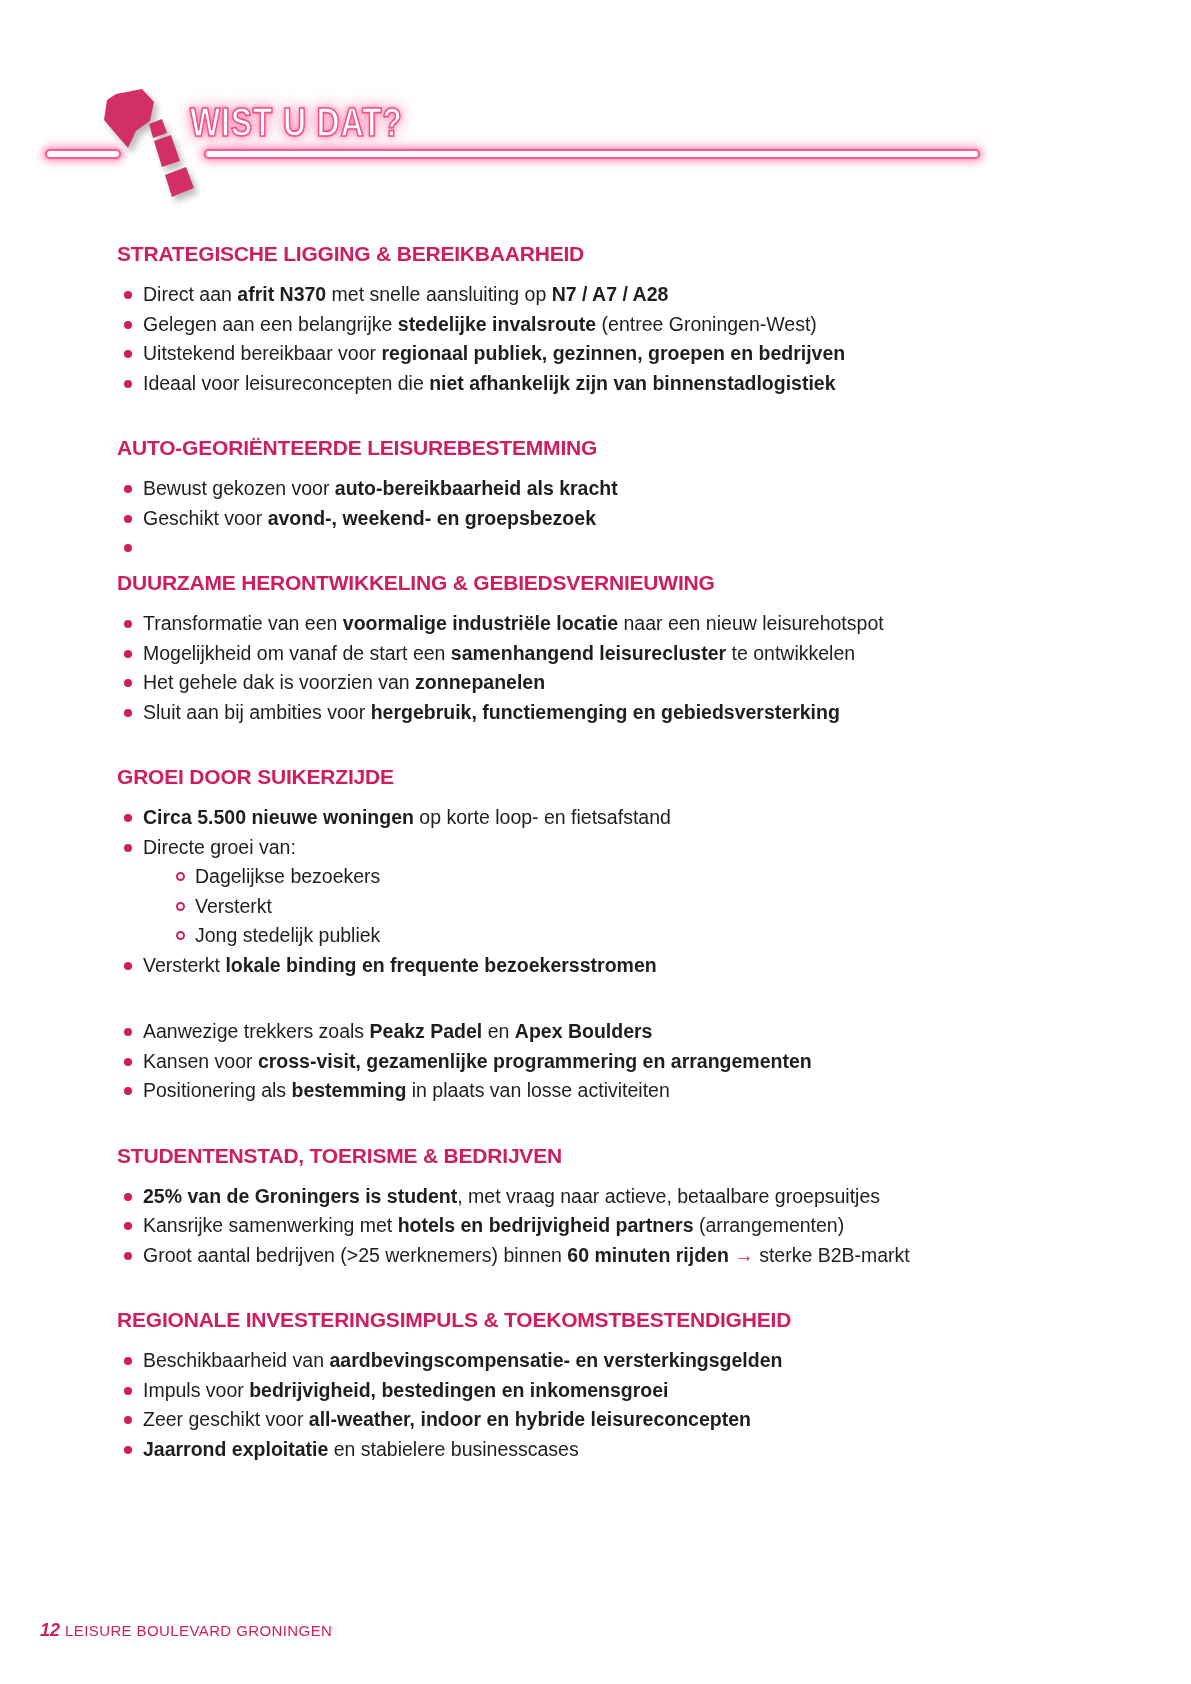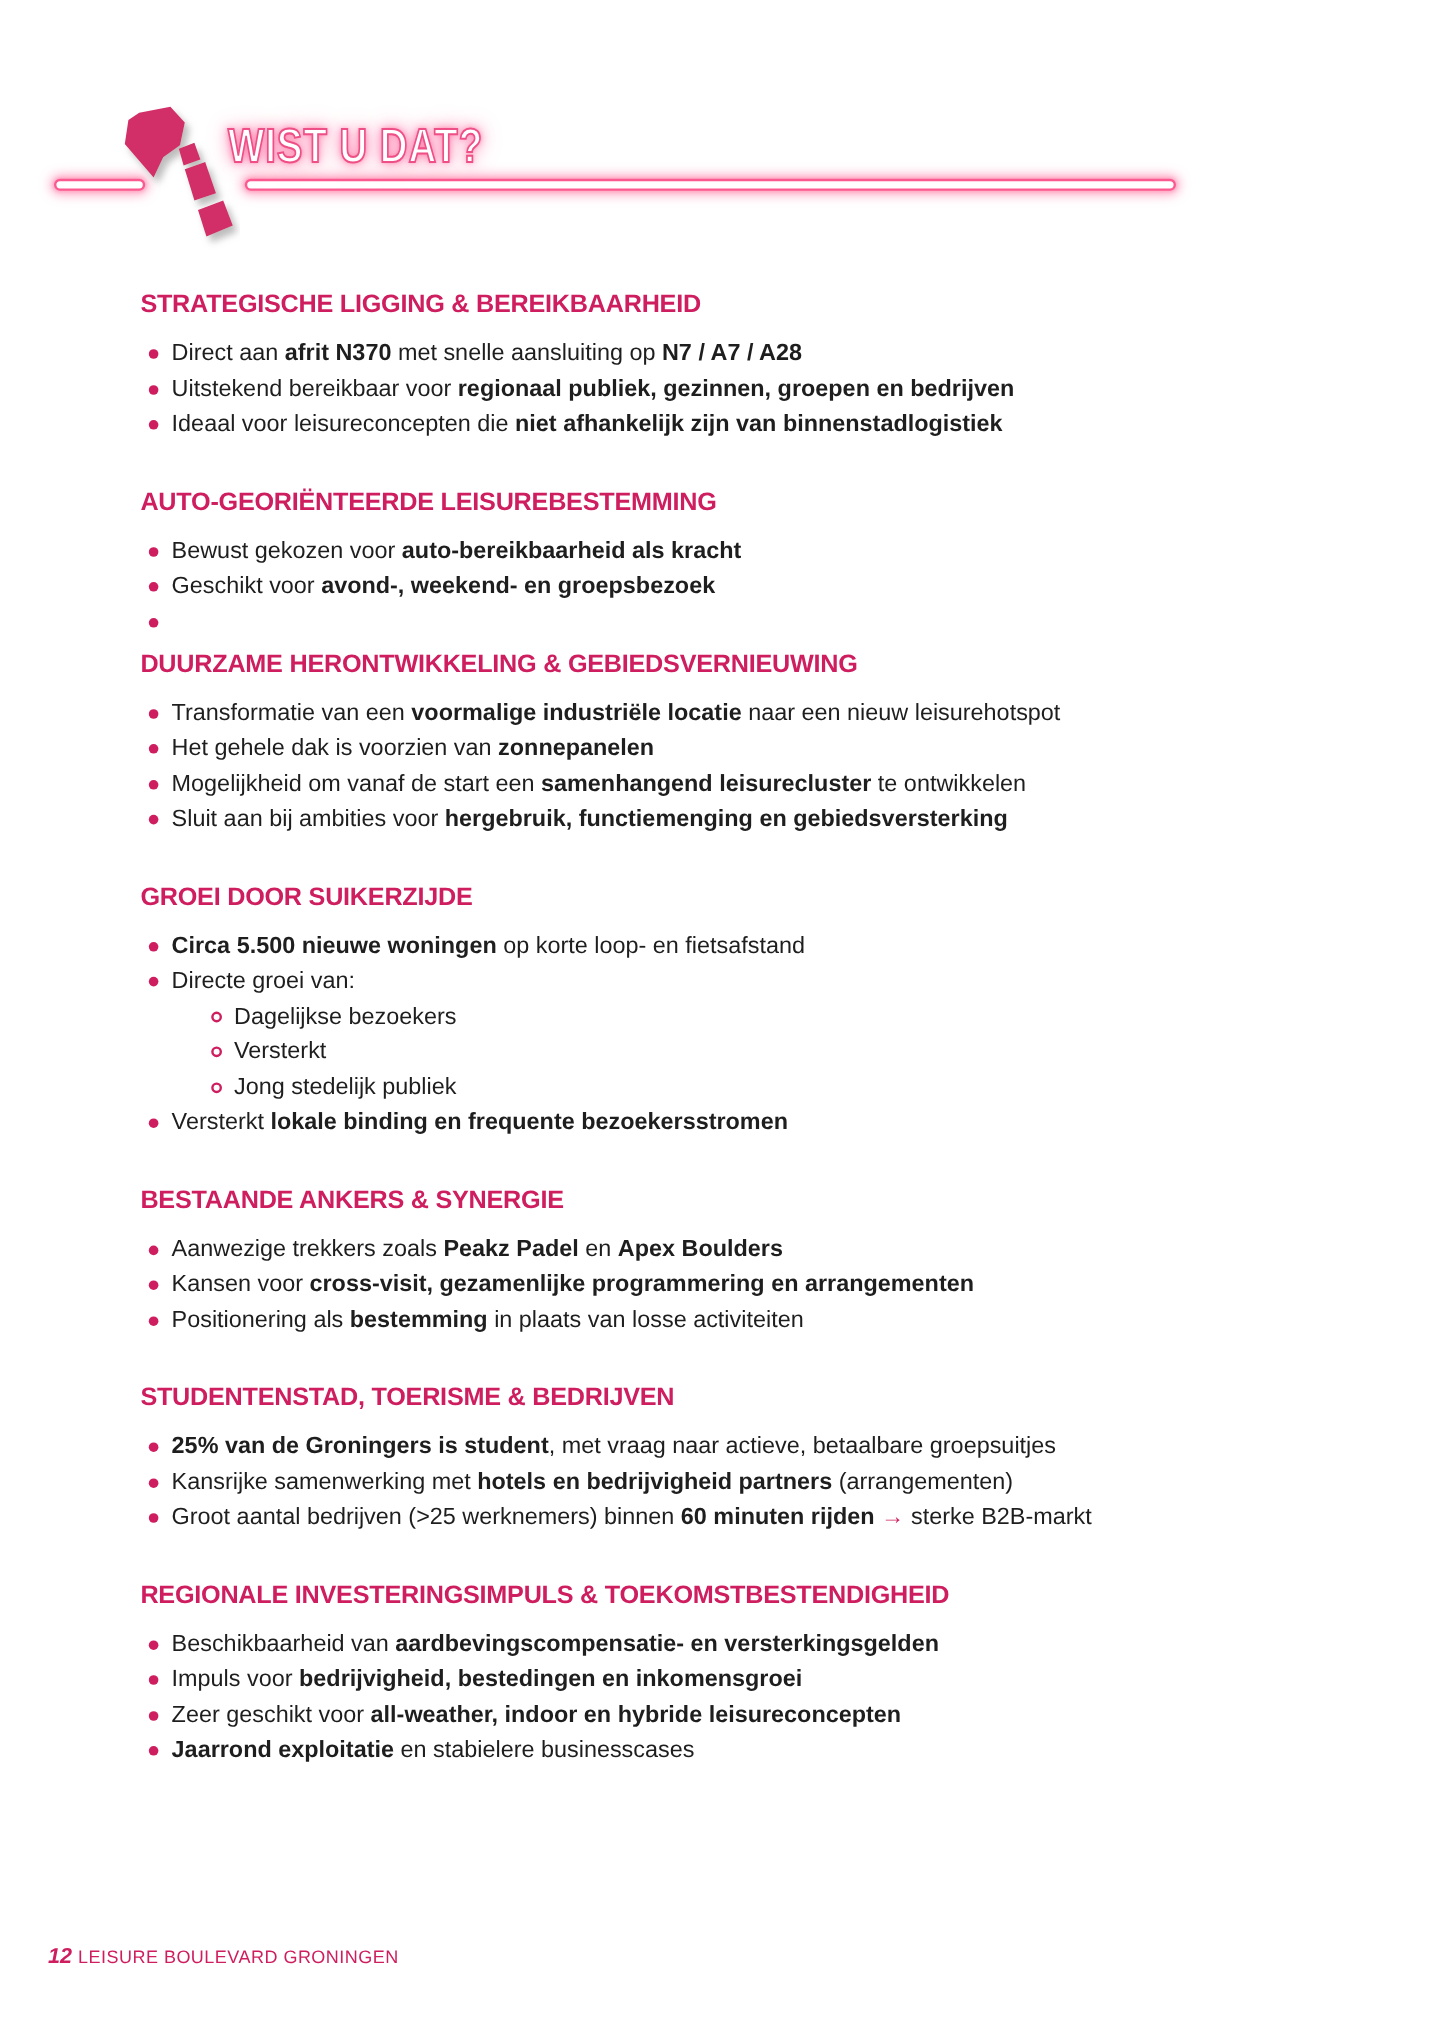--- a/index.html
+++ b/index.html
@@ -133,58 +133,58 @@
     </svg>
 
     <h1 class="neon-title">WIST U DAT?</h1>
   </div>
 
   <main class="content" id="sections">
       <section>
         <h2>STRATEGISCHE LIGGING &amp; BEREIKBAARHEID</h2>
         <ul>
           <li class="item"><span class="dot"></span><span>Direct aan <b>afrit N370</b> met snelle aansluiting op <b>N7 / A7 / A28</b></span></li>
+          <li class="item"><span class="dot"></span><span>Gelegen aan een belangrijke <b>stedelijke invalsroute</b> (entree Groningen-West)</span></li>
           <li class="item"><span class="dot"></span><span>Uitstekend bereikbaar voor <b>regionaal publiek, gezinnen, groepen en bedrijven</b></span></li>
           <li class="item"><span class="dot"></span><span>Ideaal voor leisureconcepten die <b>niet afhankelijk zijn van binnenstadlogistiek</b></span></li>
         </ul>
       </section>
       <section>
         <h2>AUTO-GEORIËNTEERDE LEISUREBESTEMMING</h2>
         <ul>
           <li class="item"><span class="dot"></span><span>Bewust gekozen voor <b>auto-bereikbaarheid als kracht</b></span></li>
           <li class="item"><span class="dot"></span><span>Geschikt voor <b>avond-, weekend- en groepsbezoek</b></span></li>
           <li class="item"><span class="dot"></span></li>
         </ul>
       </section>
       <section>
         <h2>DUURZAME HERONTWIKKELING &amp; GEBIEDSVERNIEUWING</h2>
         <ul>
           <li class="item"><span class="dot"></span><span>Transformatie van een <b>voormalige industriële locatie</b> naar een nieuw leisurehotspot</span></li>
+          <li class="item"><span class="dot"></span><span>Mogelijkheid om vanaf de start een <b>samenhangend leisurecluster</b> te ontwikkelen</span></li>
           <li class="item"><span class="dot"></span><span>Het gehele dak is voorzien van <b>zonnepanelen</b></span></li>
-          <li class="item"><span class="dot"></span><span>Mogelijkheid om vanaf de start een <b>samenhangend leisurecluster</b> te ontwikkelen</span></li>
           <li class="item"><span class="dot"></span><span>Sluit aan bij ambities voor <b>hergebruik, functiemenging en gebiedsversterking</b></span></li>
         </ul>
       </section>
       <section>
         <h2>GROEI DOOR SUIKERZIJDE</h2>
         <ul>
           <li class="item"><span class="dot"></span><span><b>Circa 5.500 nieuwe woningen</b> op korte loop- en fietsafstand</span></li>
           <li class="item"><span class="dot"></span><span>Directe groei van:</span></li>
           <li class="subwrap">
             <ul class="sub">
               <li class="item"><span class="ring"></span><span>Dagelijkse bezoekers</span></li>
               <li class="item"><span class="ring"></span><span>Versterkt</span></li>
               <li class="item"><span class="ring"></span><span>Jong stedelijk publiek</span></li>
             </ul>
           </li>
           <li class="item"><span class="dot"></span><span>Versterkt <b>lokale binding en frequente bezoekersstromen</b></span></li>
         </ul>
       </section>
       <section>
-        <h2>BESTAANDE ANKERS &amp; SYNERGIE</h2>
         <ul>
           <li class="item"><span class="dot"></span><span>Aanwezige trekkers zoals <b>Peakz Padel</b> en <b>Apex Boulders</b></span></li>
           <li class="item"><span class="dot"></span><span>Kansen voor <b>cross-visit, gezamenlijke programmering en arrangementen</b></span></li>
           <li class="item"><span class="dot"></span><span>Positionering als <b>bestemming</b> in plaats van losse activiteiten</span></li>
         </ul>
       </section>
       <section>
         <h2>STUDENTENSTAD, TOERISME &amp; BEDRIJVEN</h2>
         <ul>
           <li class="item"><span class="dot"></span><span><b>25% van de Groningers is student</b>, met vraag naar actieve, betaalbare groepsuitjes</span></li>

